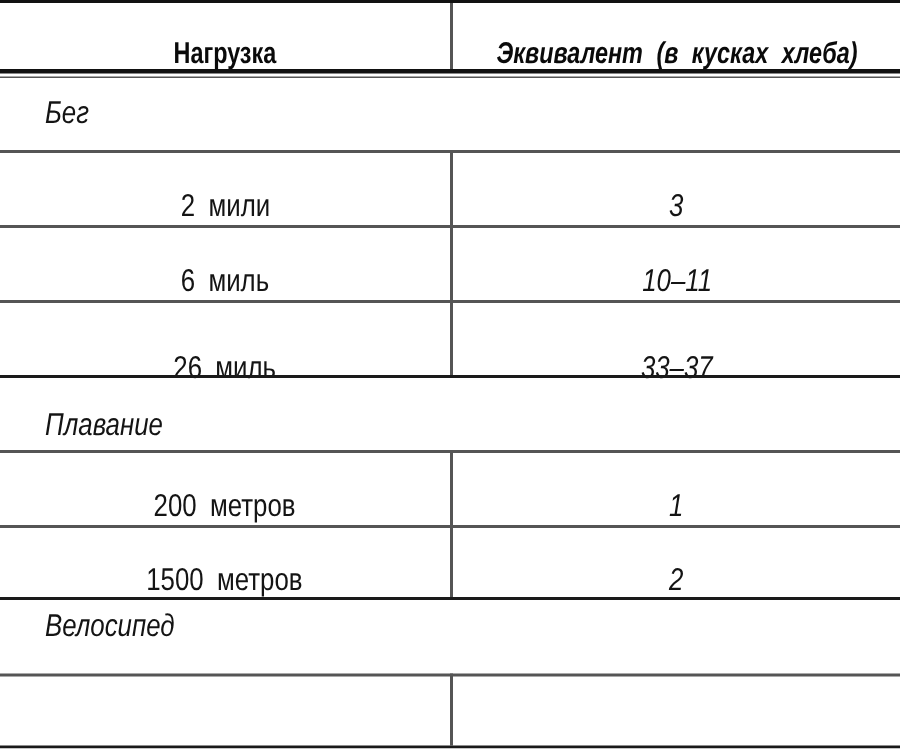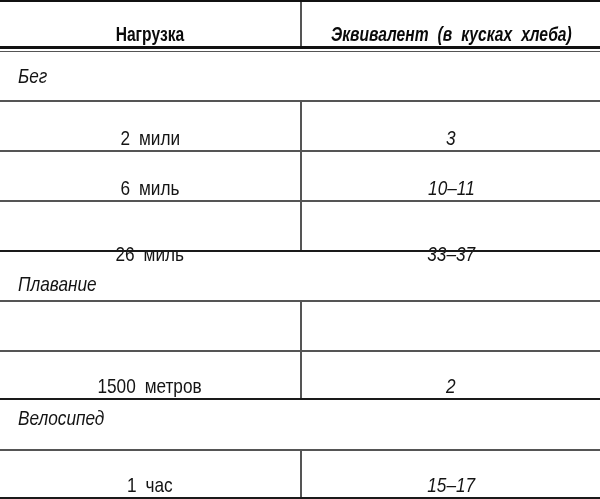--- a/index.html
+++ b/index.html
@@ -39,24 +39,24 @@
     .hline.head-thick { background: #111111; height: 3px; }
     .hline.head-thin { background: #555555; height: 1px; }
     .vline {
       position: absolute;
       left: 300px;
       width: 2px;
       background: #555555;
     }
     .cell {
       position: absolute;
-      top: 0;
+      top: 12px;
       height: 100%;
       display: flex;
-      align-items: flex-end;
+      align-items: center;
       justify-content: center;
       white-space: nowrap;
     }
     .cell.left { left: 0; width: 300px; }
     .cell.right { left: 302px; width: 298px; font-style: italic; }
     .txt {
       display: inline-block;
       font-size: 21px;
       transform: scaleX(0.82);
       transform-origin: center center;
@@ -65,21 +65,21 @@
     }
     .hdr .txt {
       font-weight: bold;
       font-size: 20px;
       transform: scaleX(0.78);
       word-spacing: 6px;
       color: #0a0a0a;
     }
     .section {
       position: absolute;
-      left: 18px;
+      left: 30px;
       top: 0;
       height: 100%;
       display: flex;
       align-items: center;
     }
     .section .txt {
       font-style: italic;
       transform-origin: left center;
     }
   </style>
@@ -140,44 +140,44 @@
   <div class="vline" style="top:100px;height:150px;"></div>
   <div class="hline dark" style="top:250px;"></div>
 
   <div class="row" style="top:252px;height:63px;">
     <div class="section">
       <span class="txt">Плавание</span>
     </div>
   </div>
   <div class="hline" style="top:300px;"></div>
 
+  <div class="row" style="top:302px;height:48px;">
+    <div class="cell left">
+      <span class="txt">200 метров</span>
+    </div>
+    <div class="cell right">
+      <span class="txt">1</span>
+    </div>
+  </div>
   <div class="hline" style="top:350px;"></div>
 
   <div class="row" style="top:352px;height:46px;padding-left:12px;">
     <div class="cell left">
       <span class="txt">1500 метров</span>
     </div>
     <div class="cell right">
       <span class="txt">2</span>
     </div>
   </div>
   <div class="vline" style="top:300px;height:98px;"></div>
   <div class="hline dark" style="top:398px;"></div>
 
   <div class="row" style="top:400px;height:36px;">
     <div class="section">
       <span class="txt">Велосипед</span>
     </div>
   </div>
   <div class="hline" style="top:449px;"></div>
 
-  <div class="row" style="top:451px;height:46px;">
-    <div class="cell left">
-      <span class="txt">1 час</span>
-    </div>
-    <div class="cell right">
-      <span class="txt">15–17</span>
-    </div>
-  </div>
   <div class="vline" style="top:449px;height:48px;"></div>
   <div class="hline dark" style="top:497px;"></div>
 
 </div>
 
 </body></html>

